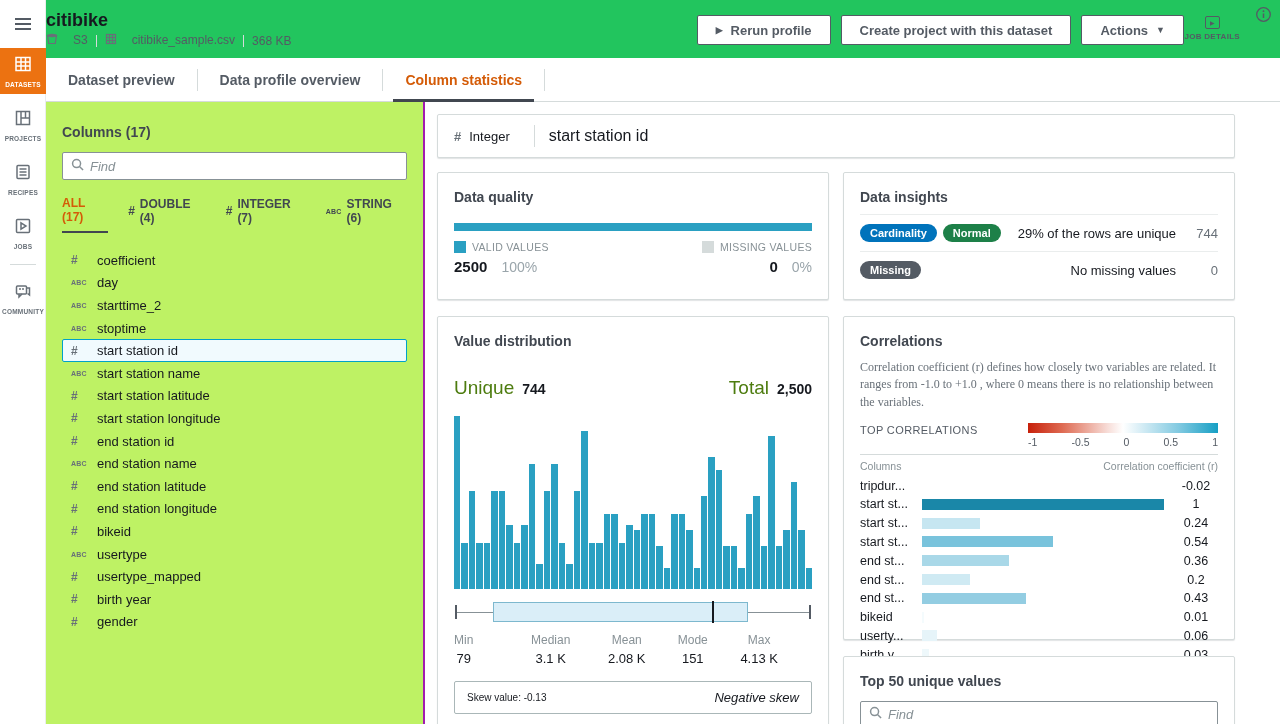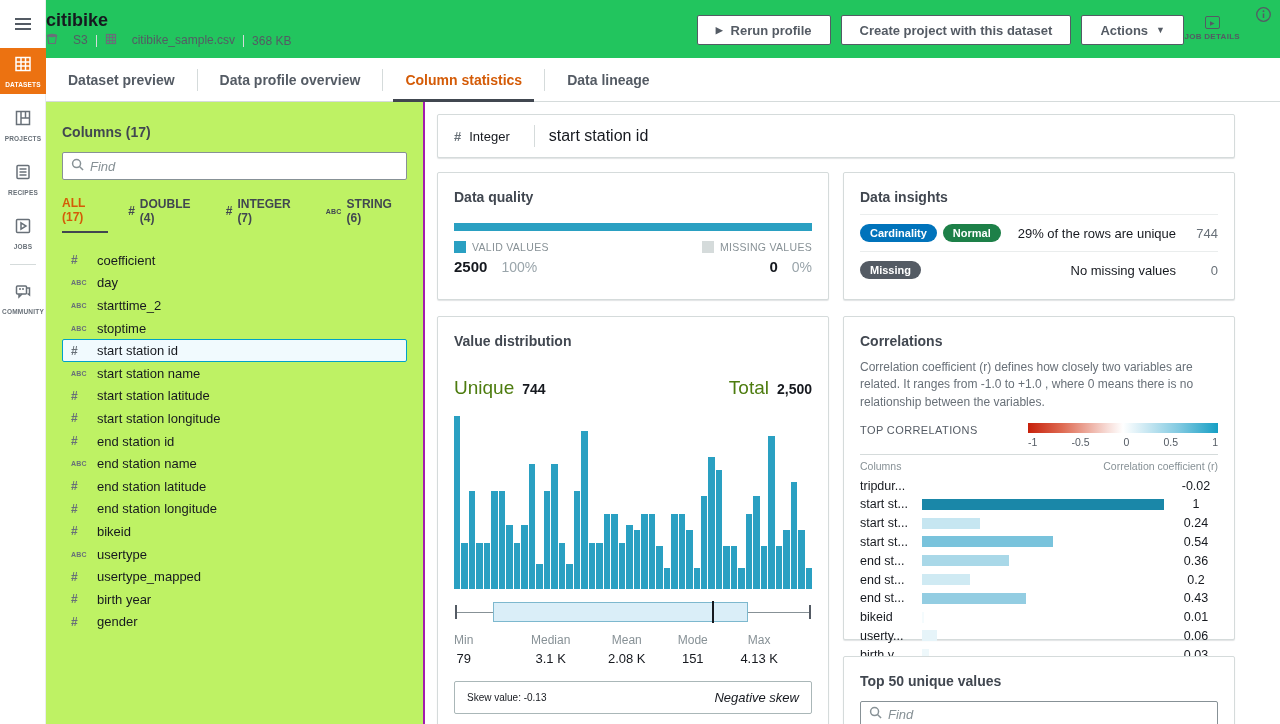--- a/index.html
+++ b/index.html
@@ -106,21 +106,21 @@
   .vd-stats { position:relative; height:34px; margin-top:10px;text-align:center; }
   .vd-stat { position:absolute; top:0; }
   .vd-stat .s-label { font-size:12px; color:#879196; }
   .vd-stat .s-value { font-size:13px; color:#16191f; margin-top:4px; }
   .skew-box { margin-top:14px; border:1px solid #aab7b8; border-radius:2px; padding:8px 12px; display:flex; justify-content:space-between; align-items:center; }
   .skew-label { font-size:10px; color:#16191f; }
   .skew-note { font-size:13px; font-style:italic; color:#16191f; }
 
   
   .card-correlations { left:843px; top:316px; width:392px; height:324px; }
-  .corr-desc { margin-top:10px; font-size:12px; color:#687078; line-height:1.45; }
+  .corr-desc { margin-top:10px; font-size:12px; color:#687078; line-height:1.45;font-family:Liberation Serif, serif; }
   .corr-toprow { display:flex; justify-content:space-between; align-items:flex-end; margin-top:12px; }
   .corr-toplabel { font-size:11px; color:#545b64; letter-spacing:.4px; padding-bottom:12px; }
   .corr-scale { width:190px; }
   .corr-gradient { height:10px; background:linear-gradient(90deg,#c7200a 0%,#de6a52 18%,#f7ddd8 42%,#ffffff 50%,#ddf0f7 58%,#7ec8e0 80%,#169fc4 100%); }
   .corr-ticks { display:flex; justify-content:space-between; font-size:10.5px; color:#545b64; margin-top:3px; }
   .corr-table { margin-top:6px; }
   .corr-header { display:flex; justify-content:space-between; font-size:10.5px; color:#879196; border-top:1px solid #d5dbdb; padding:5px 0 4px; }
   .corr-row { display:flex; align-items:center; height:18.8px; }
   .corr-label { width:62px; flex:0 0 62px; font-size:12.5px; color:#16191f; white-space:nowrap; overflow:hidden; }
   .corr-track { flex:1 1 auto; height:11px; position:relative; margin-right:10px; }
@@ -254,21 +254,20 @@
     </div>
   </div>
 
   <div class="tabbar">
     <div class="tab">Dataset preview</div>
     <span class="tab-sep"></span>
     <div class="tab">Data profile overview</div>
     <span class="tab-sep"></span>
     <div class="tab active">Column statistics</div>
     <span class="tab-sep"></span>
-    <div class="tab">Data lineage</div>
   </div>
 
   <div class="columns-panel">
     <div class="panel-title">
       <span>Columns</span>
       <span>(17)</span>
     </div>
     <div class="search-box">
       <span>
         <svg width="13" height="13" viewBox="0 0 14 14">

